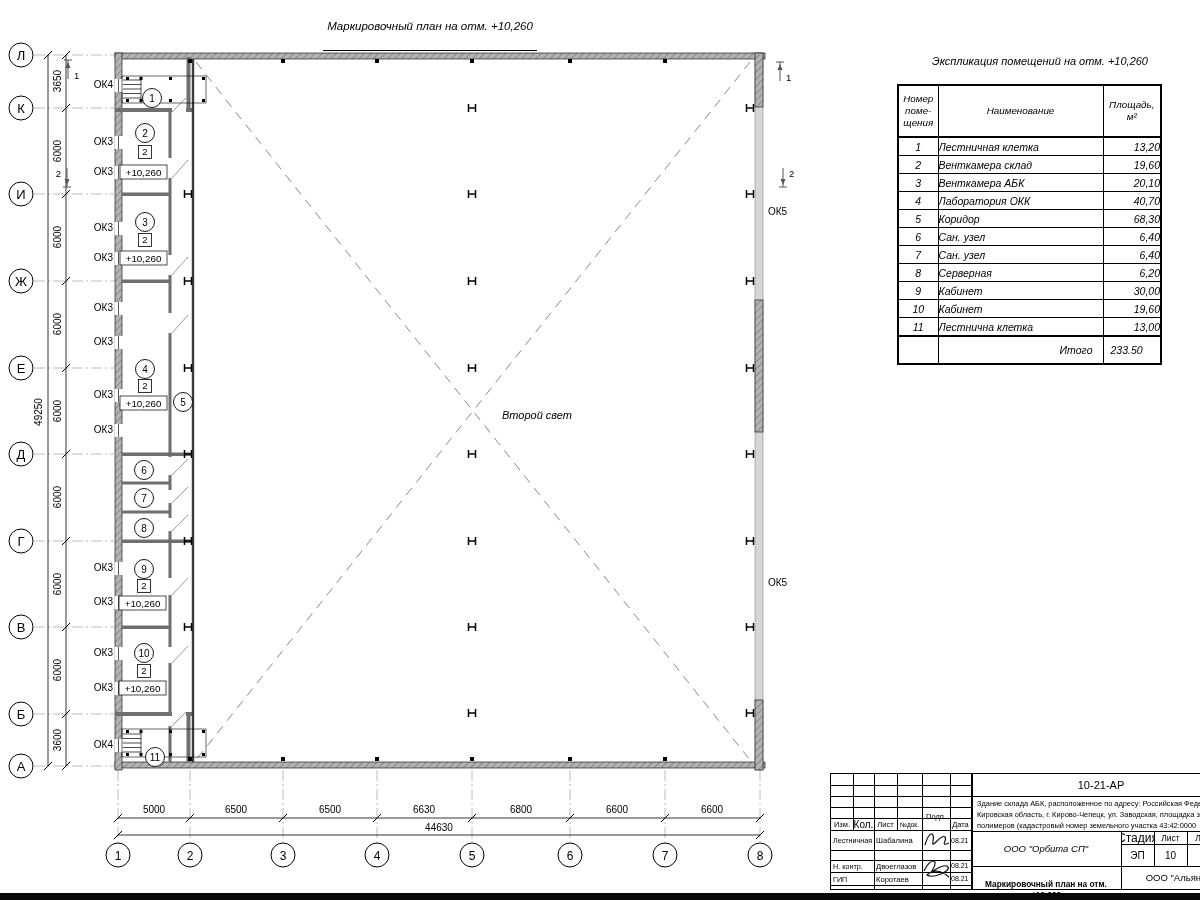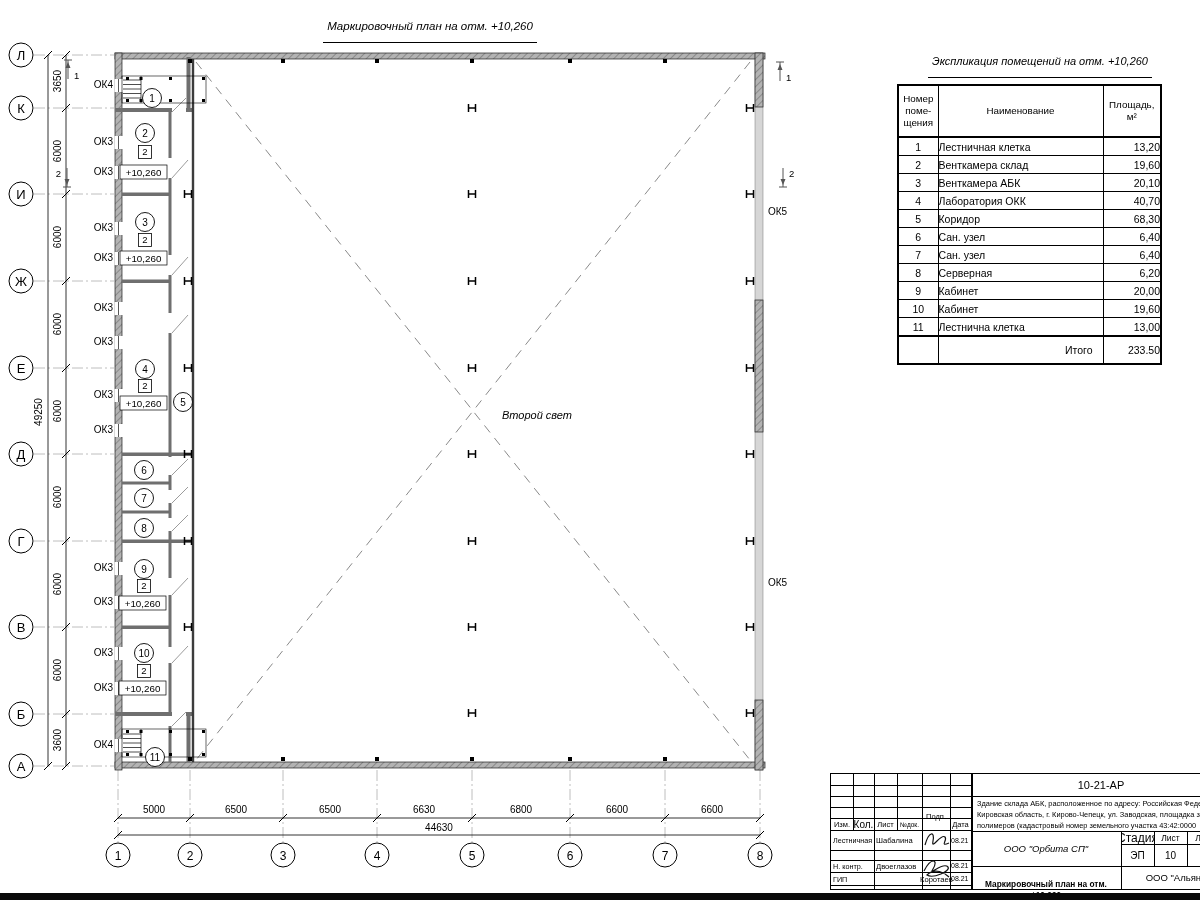--- a/index.html
+++ b/index.html
@@ -1,31 +1,31 @@
 <!DOCTYPE html>
 <html><head>
 <meta charset="utf-8">
 <style>
   html,body{margin:0;padding:0;}
   body{width:1200px;height:900px;position:relative;background:#fff;overflow:hidden;
        font-family:"Liberation Sans",sans-serif;color:#000;}
   .abs{position:absolute;}
   
   .dwg-title{font-style:italic;font-size:11.5px;text-align:center;}
-  .dwg-title span{border-bottom:1px solid #000;padding:0 4px 10px 4px;}
+  .dwg-title span{border-bottom:1px solid #000;padding:0 4px 18px 4px;}
   
-  table.expl{border-collapse:collapse;border:2px solid #000;table-layout:fixed;font-size:10.5px;}
+  table.expl{border-collapse:collapse;border:2px solid #000;table-layout:fixed;font-size:10.5px;font-style:italic;}
   table.expl td{border:1px solid #000;height:17px;padding:0;vertical-align:middle;}
   table.expl tr.hdr td{height:50px;text-align:center;font-size:9.8px;border-bottom:2px solid #000;white-space:pre-line;line-height:1.25;}
   td.c{text-align:center;}
   td.nm{padding-left:7px;}
   td.ar{text-align:right;padding-right:9px;}
   tr.tot td{border-top:2px solid #000;height:26px;padding-left:7px;}
   tr.tot .lbl{text-align:right;padding-right:10px;}
-  tr.tot .ar{text-align:right;}
+  tr.tot .ar{text-align:left;}
   
   .tb{border:1.5px solid #000;background:#fff;}
   .tb .vl{position:absolute;width:1px;background:#000;}
   .tb .hl{position:absolute;height:1px;background:#000;}
   .tb .cell{position:absolute;overflow:hidden;white-space:nowrap;}
   .ctr{display:flex;align-items:center;justify-content:center;text-align:center;}
   .bottom-bar{background:#0a0a0a;}
   svg text{font-family:"Liberation Sans",sans-serif;fill:#000;}
 </style>
 </head>
@@ -487,21 +487,21 @@
         <td class="ar">6,40</td>
       </tr>
   <tr>
         <td class="c">8</td>
         <td class="nm">Серверная</td>
         <td class="ar">6,20</td>
       </tr>
   <tr>
         <td class="c">9</td>
         <td class="nm">Кабинет</td>
-        <td class="ar">20,00</td>
+        <td class="ar">30,00</td>
       </tr>
   <tr>
         <td class="c">10</td>
         <td class="nm">Кабинет</td>
         <td class="ar">19,60</td>
       </tr>
   <tr>
         <td class="c">11</td>
         <td class="nm">Лестнична клетка</td>
         <td class="ar">13,00</td>
@@ -546,21 +546,21 @@
   <div class="cell ctr" style="left:91px;top:36px;width:28px;height:12px;font-size:7.5px;">Подп.</div>
   <div class="cell ctr" style="left:119px;top:44px;width:21px;height:12px;font-size:7.5px;">Дата</div>
 
   <div class="cell" style="left:2px;top:62px;width:40px;font-size:7.2px;">Лестничная</div>
   <div class="cell" style="left:45px;top:62px;width:45px;font-size:7.6px;">Шабалина</div>
   <div class="cell" style="left:120px;top:63px;width:20px;font-size:7px;">08.21</div>
   <div class="cell" style="left:2px;top:88px;width:40px;font-size:7.2px;">Н. контр.</div>
   <div class="cell" style="left:45px;top:88px;width:45px;font-size:7.6px;">Двоеглазов</div>
   <div class="cell" style="left:120px;top:88px;width:20px;font-size:7px;">08.21</div>
   <div class="cell" style="left:2px;top:101px;width:16px;font-size:7.2px;">ГИП</div>
-  <div class="cell" style="left:45px;top:101px;width:45px;font-size:7.6px;padding-left:44px;">Коротаев</div>
+  <div class="cell" style="left:45px;top:101px;width:45px;font-size:7.6px;">Коротаев</div>
   <div class="cell" style="left:120px;top:101px;width:20px;font-size:7px;">08.21</div>
 
   <svg class="abs" style="left:90px;top:53px;" width="32" height="58">
     <path d="M4 18 C8 4 14 4 12 14 C10 24 20 6 24 10 C27 13 18 20 28 16" stroke="#111" stroke-width="1.2" fill="none"></path>
     <path d="M3 44 C10 30 18 32 12 42 C7 50 22 34 27 40 C30 44 12 52 6 48 C14 40 24 46 28 50" stroke="#111" stroke-width="1.2" fill="none"></path>
   </svg>
 
   <div class="cell ctr" style="left:140px;top:0;width:260px;height:22px;font-size:11px;">10-21-АР</div>
   <div class="cell" style="left:146px;top:24px;width:254px;height:33px;font-size:7.4px;line-height:11px;">
     <div>Здание склада АБК, расположенное по адресу: Российская Феде</div>

